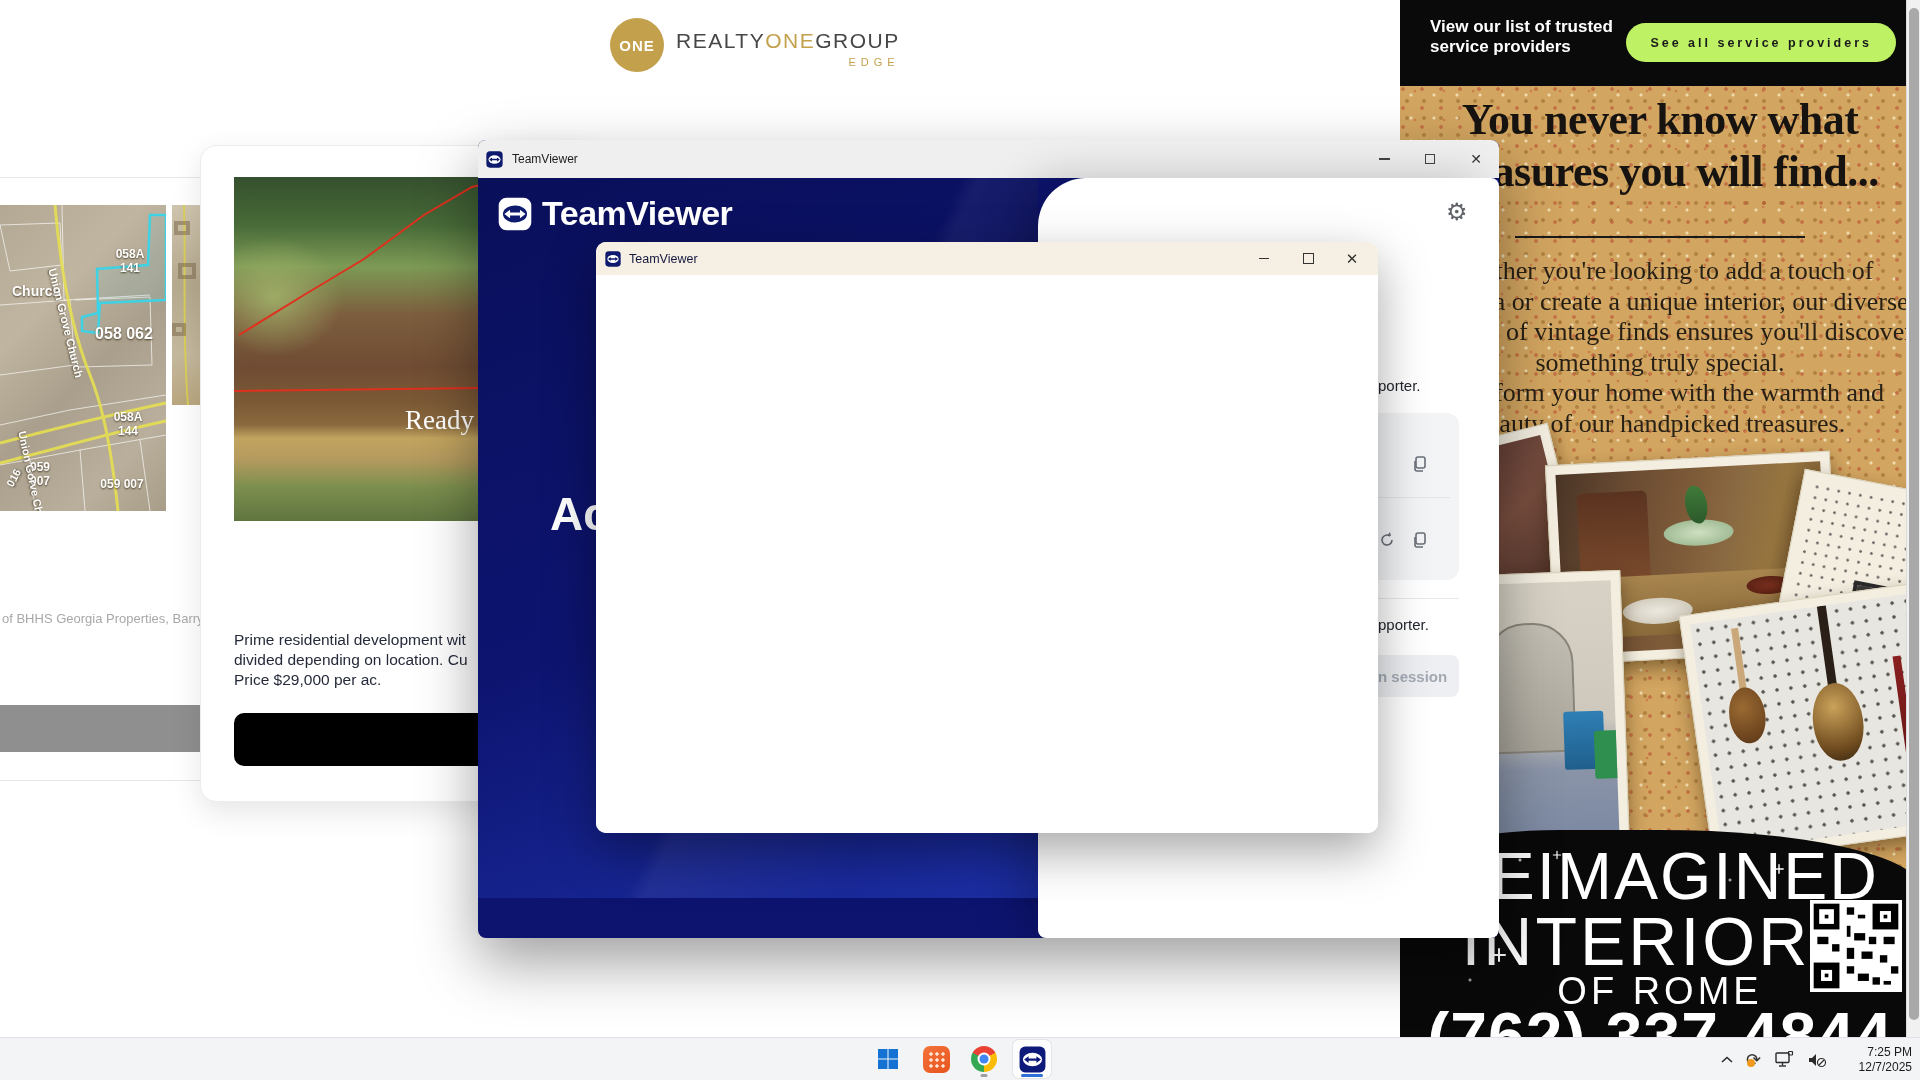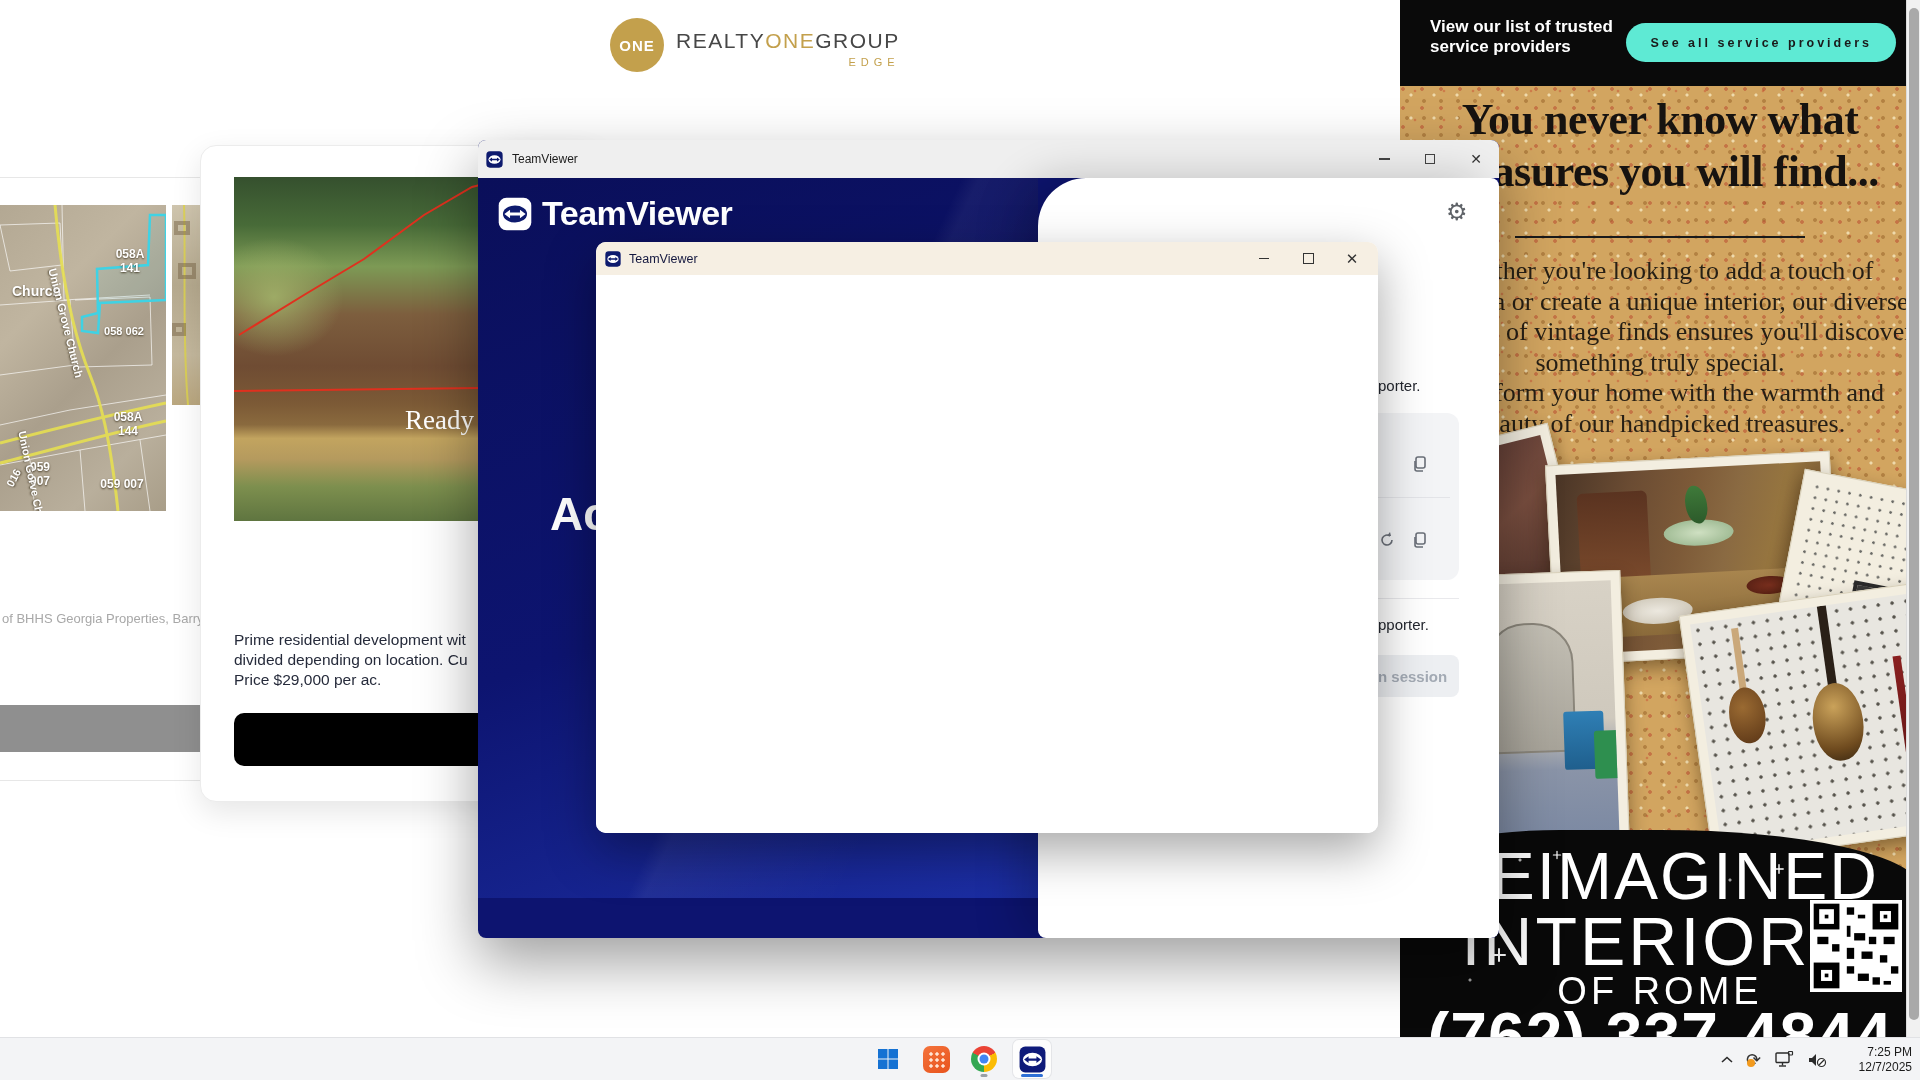--- a/index.html
+++ b/index.html
@@ -37,21 +37,21 @@
   .photo-label { position:absolute; right:6px; top:228px; color:#fff; font-family:"Liberation Serif",serif; font-size:27px; }
   .desc-line { position:absolute; left:33px; white-space:nowrap; font-size:15.5px; color:#262b3b; }
   .cta-black { position:absolute; left:33px; top:567px; width:340px; height:53px; background:#000; border:none; border-radius:10px; }
   .gray-button { position:absolute; left:-20px; top:705px; width:230px; height:47px; background:#8f8f8f; border:none; border-radius:4px; }
   .agent-credit { position:absolute; left:2px; top:611px; font-size:13px; color:#a8a8a8; white-space:nowrap; }
 
   
   .sidebar { position:absolute; left:1400px; top:0; width:520px; height:1037px; overflow:hidden; background:#d2a560; }
   .promo-bar { position:absolute; left:0; top:0; width:520px; height:86px; background:#0a0a0a; }
   .promo-text { position:absolute; left:30px; top:17px; color:#fff; font-size:17px; font-weight:bold; line-height:20px; }
-  .promo-btn { position:absolute; right:24px; top:23px; height:39px; padding:8px 24px; background:#5eead4; color:#1a1a1a;
+  .promo-btn { position:absolute; right:24px; top:23px; height:39px; padding:8px 24px; background:#bef264; color:#1a1a1a;
     border:none; border-radius:20px; font-size:12.5px; font-weight:bold; letter-spacing:3px; font-family:"Liberation Sans",sans-serif; }
   .cork { position:absolute; left:0; top:86px; width:520px; height:951px; background-color:#d2a560;
     background-image:
       radial-gradient(circle at 3px 3px, rgba(185,75,48,.55) 1.5px, transparent 2.2px),
       radial-gradient(circle at 11px 9px, rgba(246,231,191,.8) 1.2px, transparent 1.9px),
       radial-gradient(circle at 7px 15px, rgba(148,94,36,.5) 1.5px, transparent 2.3px),
       radial-gradient(circle at 15px 5px, rgba(198,62,40,.4) 1px, transparent 1.7px);
     background-size:19px 19px, 23px 23px, 17px 17px, 29px 29px; }
   .ad-headline { position:absolute; left:0; width:520px; text-align:center; font-family:"Liberation Serif",serif;
     font-weight:bold; font-size:44px; color:#171310; letter-spacing:-0.5px; }
@@ -178,21 +178,21 @@
         </g>
         <g stroke="#e6df52" stroke-width="3" fill="none" opacity=".9">
           <path d="M55,0 C60,60 70,120 90,170 C100,195 110,230 118,306"></path>
           <path d="M0,238 C50,225 110,210 166,198"></path>
           <path d="M0,258 C55,244 110,228 166,216"></path>
         </g>
         <path d="M150,10 L166,10 L166,95 L100,98 L98,128 L82,126 L82,112 L98,108 L97,64 L148,60 Z" fill="rgba(80,210,230,.10)" stroke="#3fd2e4" stroke-width="2.5"></path>
       </svg>
       <div class="map-label" style="left:100px; top:42px; width:60px;">058A
 141</div>
-      <div class="map-label" style="left:92px; top:120px; width:64px; font-size:11px;">058 062</div>
+      <div class="map-label" style="left:92px; top:120px; width:64px; font-size:16px;">058 062</div>
       <div class="map-label" style="left:98px; top:205px; width:60px;">058A
 144</div>
       <div class="map-label" style="left:20px; top:255px; width:40px;">059
 007</div>
       <div class="map-label" style="left:84px; top:272px; width:76px; font-size:12px;">059 007</div>
       <div class="map-label rot" style="left:4px; top:278px; transform:rotate(-62deg); font-size:11px;">016</div>
       <div class="map-label" style="left:12px; top:78px; font-size:14px;">Church</div>
       <div class="map-label rot" style="left:58px; top:62px; transform:rotate(76deg); font-size:11.5px; white-space:nowrap;">Union Grove Church</div>
       <div class="map-label rot" style="left:28px; top:225px; transform:rotate(78deg); font-size:11px; white-space:nowrap;">Union Gorve Church</div>
     </div>

